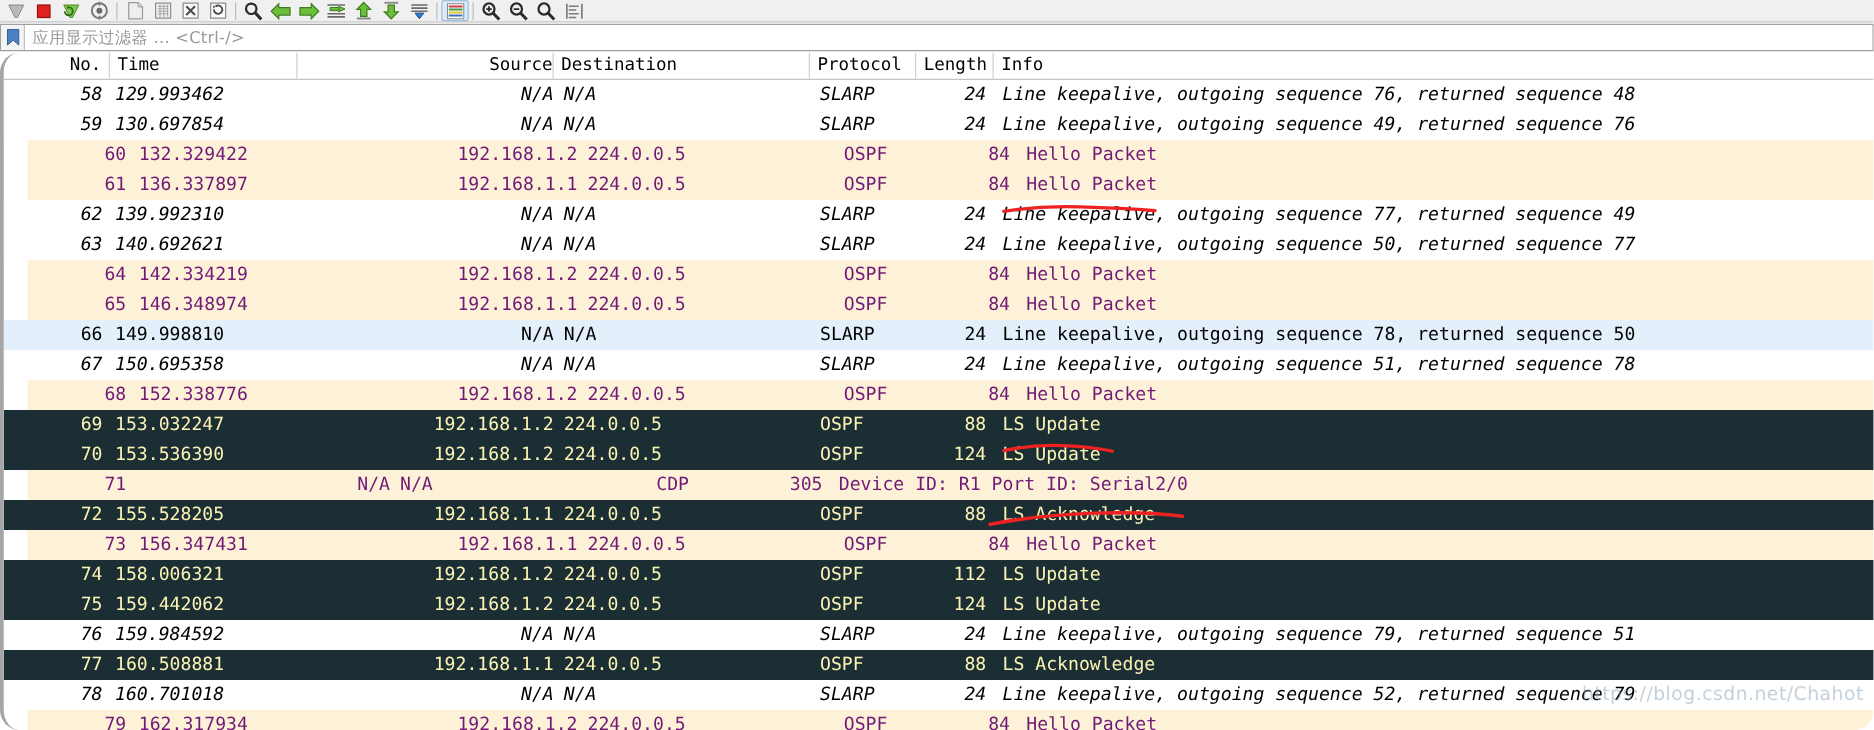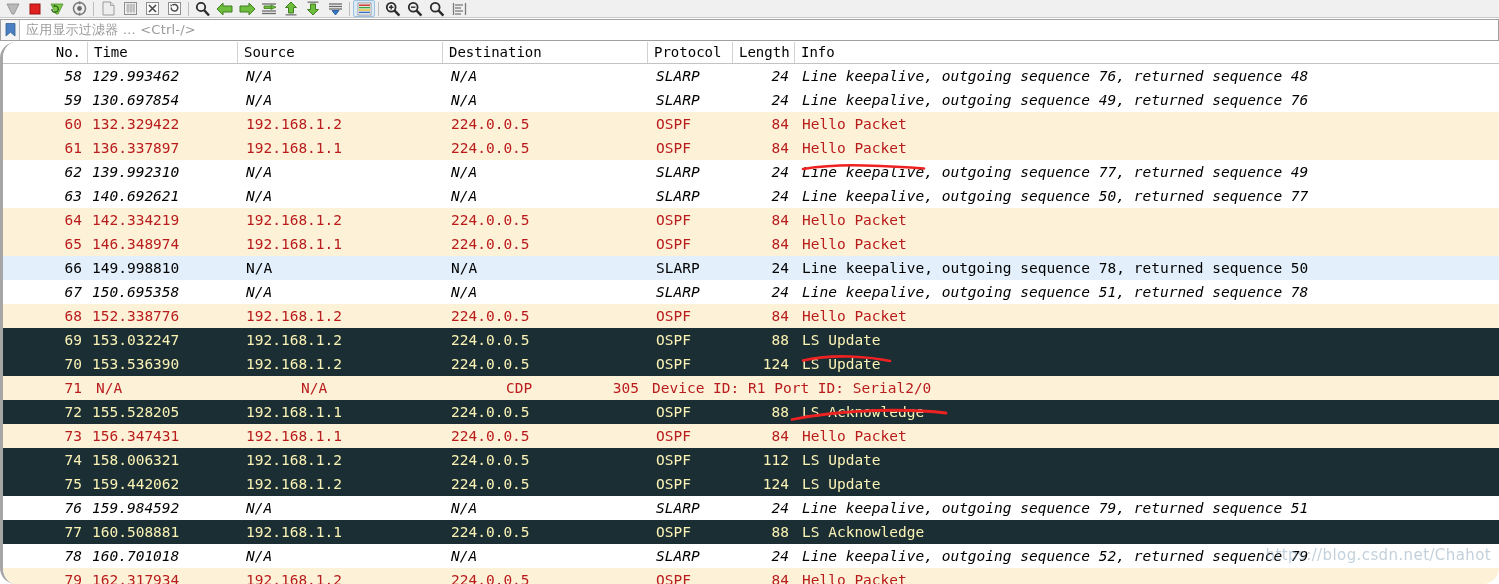--- a/index.html
+++ b/index.html
@@ -124,28 +124,28 @@
     white-space: nowrap;
     position: relative;
   }
   .prow .c {
     box-sizing: border-box;
     overflow: hidden;
     white-space: nowrap;
   }
   .c-no     { width: 85px; text-align: right; padding-right: 6px; }
   .c-time   { width: 150px; text-align: left; padding-left: 4px; }
-  .c-src    { width: 205px; padding-left: 8px; }
+  .c-src    { width: 205px; padding-left: 8px; text-align: right; }
   .c-dst    { width: 205px; padding-left: 8px; }
   .c-proto  { width: 85px; padding-left: 8px; }
   .c-len    { width: 62px; text-align: right; padding-right: 6px; }
   .c-info   { flex: 1 1 auto; padding-left: 7px; }
 
   .bg-white  { background: #ffffff; color: #000000; font-style: italic; }
-  .bg-cream  { background: #fdf2d8; color: #b91c1c; }
+  .bg-cream  { background: #fdf2d8; color: #701a75; margin-left: 19px; }
   .bg-blue   { background: #e3f0fb; color: #000000; }
   .bg-dark   { background: #1b2e33; color: #fbf3b5; }
 
   
   .annot {
     position: absolute;
     pointer-events: none;
   }
   .annot svg { display: block; overflow: visible; }
 

